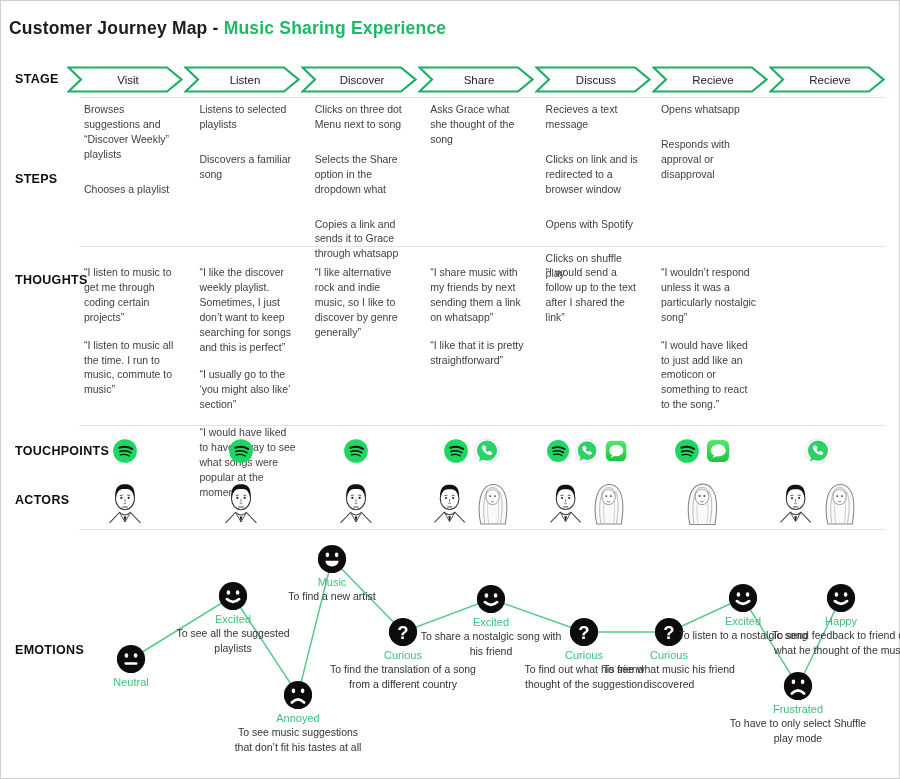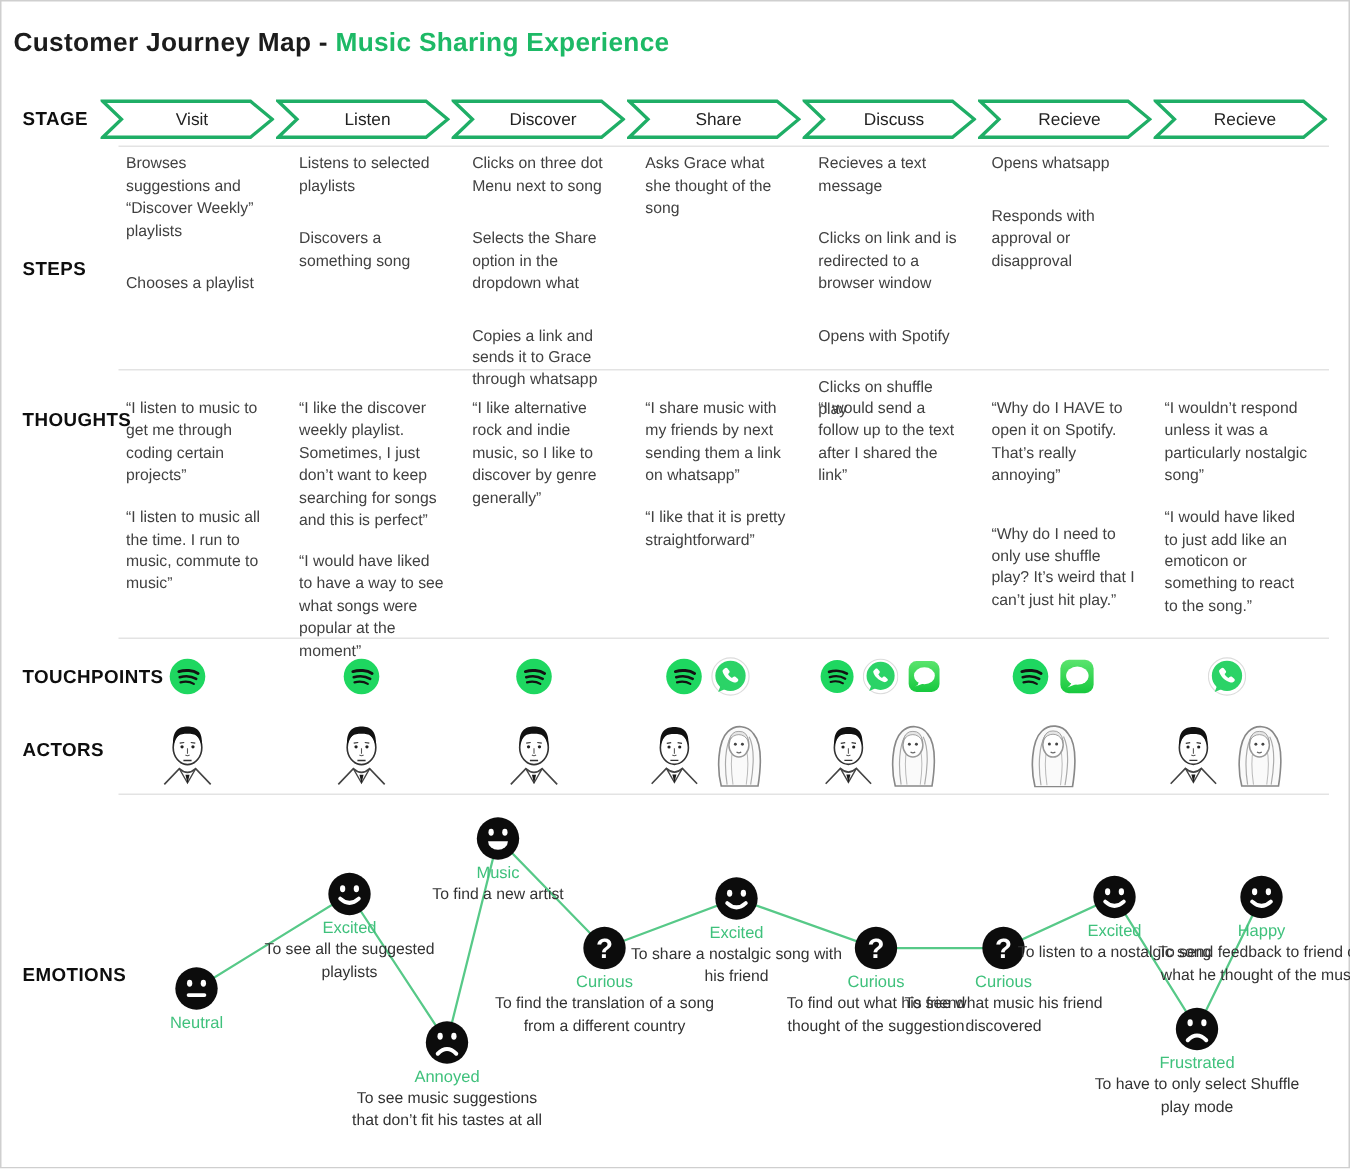--- a/index.html
+++ b/index.html
@@ -181,21 +181,21 @@
   <div class="sep" style="top:424px"></div>
   <div class="sep" style="top:528px"></div>
 
   <div class="cols" style="top:101px">
     <div class="col">
       <p class="step">Browses suggestions and “Discover Weekly” playlists</p>
       <p class="step">Chooses a playlist</p>
     </div>
     <div class="col">
       <p class="step">Listens to selected playlists</p>
-      <p class="step">Discovers a something song</p>
+      <p class="step">Discovers a familiar song</p>
     </div>
     <div class="col">
       <p class="step">Clicks on three dot Menu next to song</p>
       <p class="step">Selects the Share option in the dropdown what</p>
       <p class="step">Copies a link and sends it to Grace through whatsapp</p>
     </div>
     <div class="col">
       <p class="step">Asks Grace what she thought of the song</p>
     </div>
     <div class="col">
@@ -210,35 +210,32 @@
     </div>
   </div>
 
   <div class="cols" style="top:264px">
     <div class="col">
       <p class="thought">“I listen to music to get me through coding certain projects”</p>
       <p class="thought">“I listen to music all the time. I run to music, commute to music”</p>
     </div>
     <div class="col">
       <p class="thought">“I like the discover weekly playlist. Sometimes, I just don’t want to keep searching for songs and this is perfect”</p>
+      <p class="thought">“I usually go to the ‘you might also like’ section”</p>
       <p class="thought">“I would have liked to have a way to see what songs were popular at the moment”</p>
     </div>
     <div class="col">
       <p class="thought">“I like alternative rock and indie music, so I like to discover by genre generally”</p>
     </div>
     <div class="col">
       <p class="thought">“I share music with my friends by next sending them a link on whatsapp”</p>
       <p class="thought" style="margin-bottom:25px">“I like that it is pretty straightforward”</p>
     </div>
     <div class="col">
       <p class="thought">“I would send a follow up to the text after I shared the link”</p>
-    </div>
-    <div class="col">
-      <p class="thought" style="margin-bottom:24px">“Why do I HAVE to open it on Spotify. That’s really annoying”</p>
-      <p class="thought">“Why do I need to only use shuffle play? It’s weird that I can’t just hit play.”</p>
     </div>
     <div class="col">
       <p class="thought">“I wouldn’t respond unless it was a particularly nostalgic song”</p>
       <p class="thought">“I would have liked to just add like an emoticon or something to react to the song.”</p>
     </div>
   </div>
 
   <div class="cols" style="top:437px">
     <div class="col tp">
         <div class="icons">

